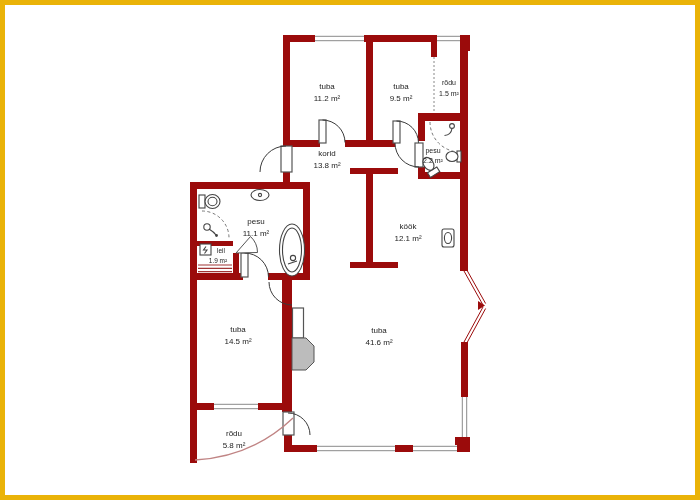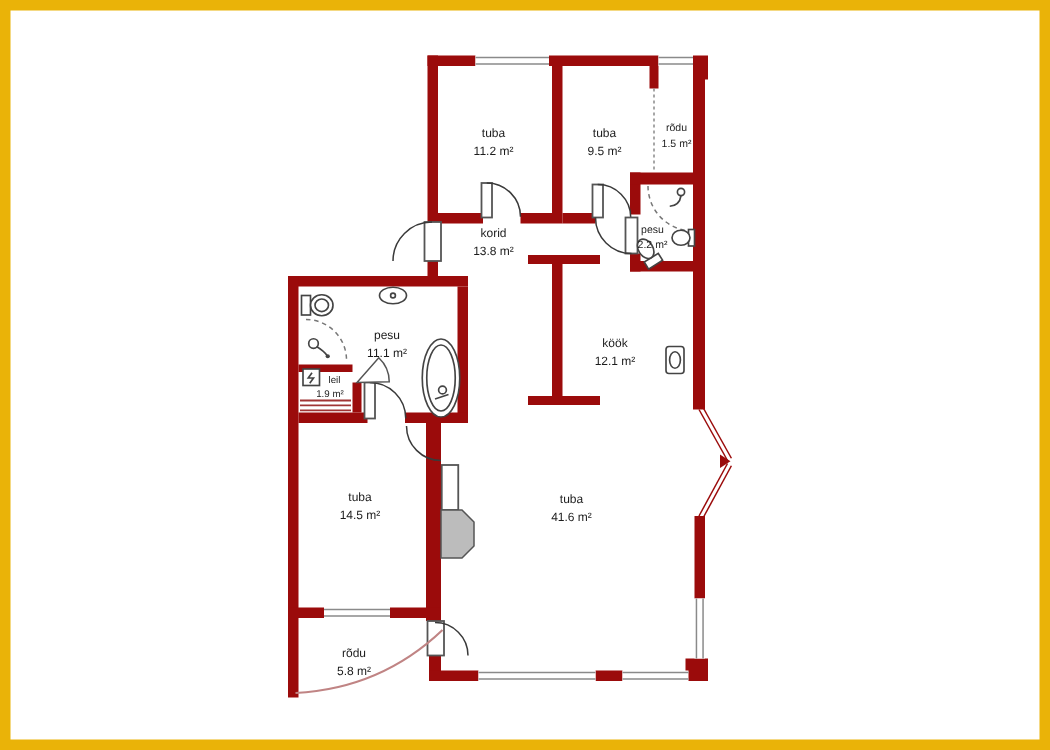--- a/index.html
+++ b/index.html
@@ -1,17 +1,17 @@
 <!DOCTYPE html>
 <html style="--c-wall: #9b0b0b; --c-window_line: #8a8a8a; --c-door_line: #3a3a3a; --c-fixture_line: #444444; --c-fireplace_fill: #bcbcbc; --c-balcony_edge: #c08484; --c-label_text: #1c1c1c; --c-background: #ffffff;"><head>
 <meta charset="utf-8">
 <style>
   html,body{margin:0;padding:0;background:#fff;}
   #stage{position:relative;width:700px;height:500px;background:var(--c-background,#fff);
-         border:7px solid #eab308;box-sizing:border-box;
+         border:5px solid #eab308;box-sizing:border-box;
          font-family:"Liberation Sans",sans-serif;}
   svg{position:absolute;left:0;top:0;}
   .wall{fill:var(--c-wall,#9b0b0b);stroke:none;}
   .win{fill:#ffffff;}
   .winline{stroke:var(--c-window_line,#8a8a8a);stroke-width:1;}
   .bayline{stroke:var(--c-wall,#9b0b0b);stroke-width:1;}
   .arc{fill:none;stroke:var(--c-door_line,#3a3a3a);stroke-width:1;}
   .frame{fill:#ffffff;stroke:#555555;stroke-width:1.2;}
   .fan{fill:#ffffff;stroke:#555555;stroke-width:1;}
   .fx{fill:#ffffff;stroke:var(--c-fixture_line,#444444);stroke-width:1.1;}

